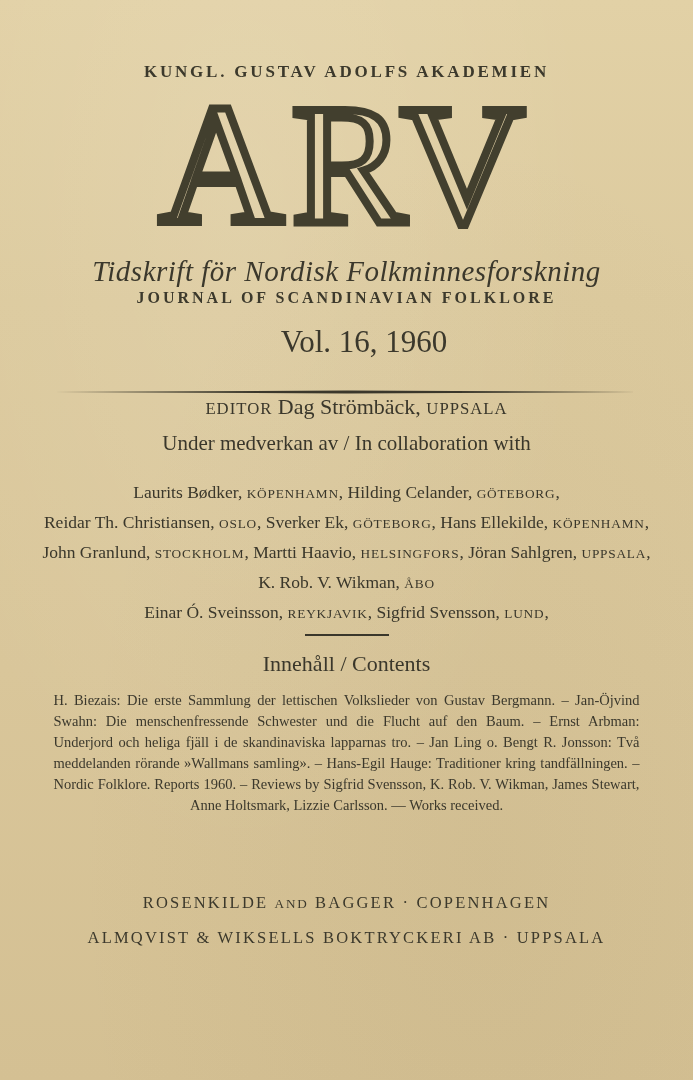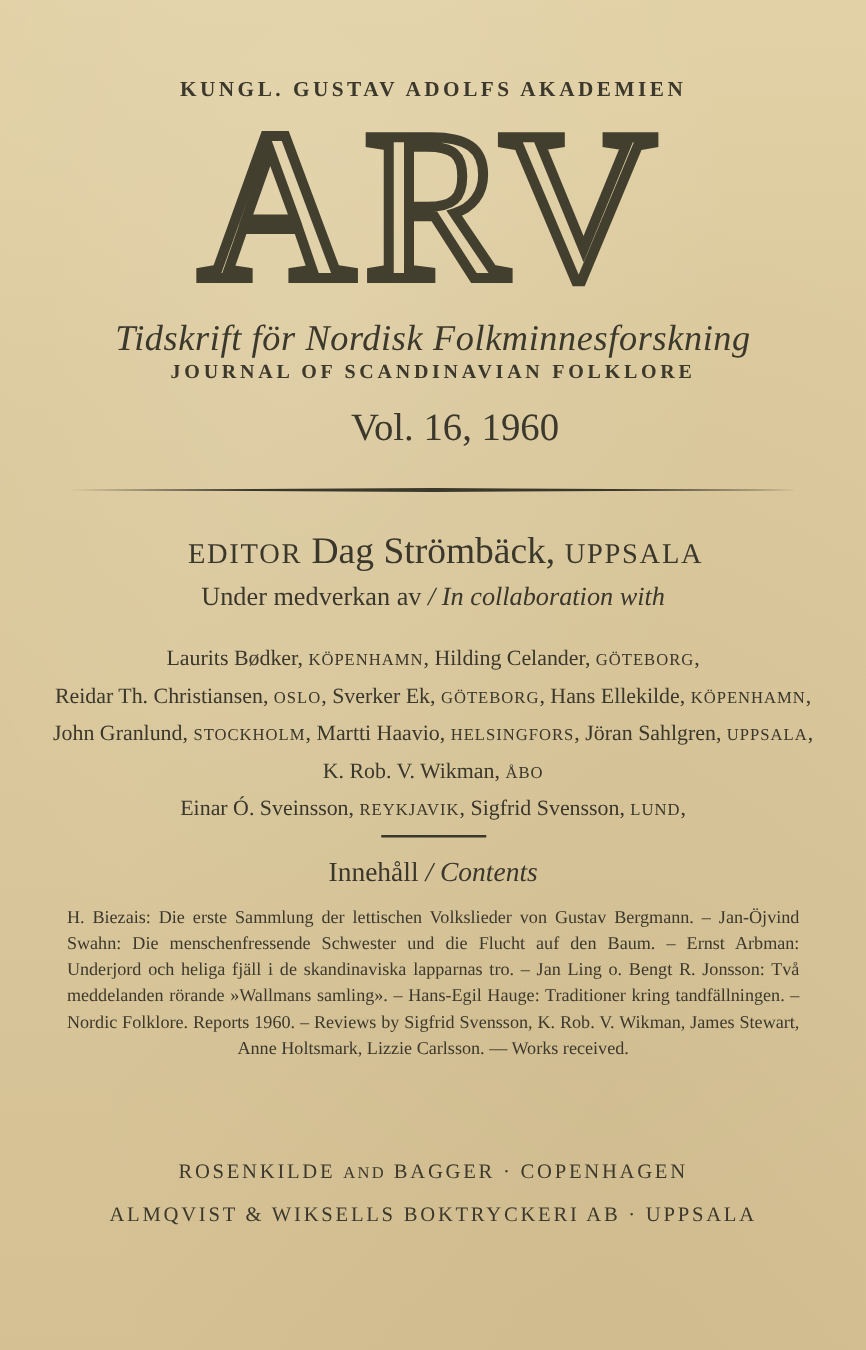--- a/index.html
+++ b/index.html
@@ -49,22 +49,21 @@
   }
   .volume {
     margin-top:16px;
     font-size:31px; line-height:36px;
     color:#3b382c;
     padding-left:35px;
   }
   .rule-main { display:block; margin:30px auto 0; }
   .rule-main polygon { fill:#3a372b; }
   .editor-line {
-    margin-top:34px;
-    font-size:30px; line-height:26px;
+    font-size:22px; line-height:26px;
     white-space:nowrap;
     padding-left:20px;
   }
   .collab-intro {
     margin-top:8px;
     font-size:21px; line-height:26px;
     white-space:nowrap;
   }
   .collab-block { margin-top:22px;text-align:center; }
   .collab-line {
@@ -91,21 +90,21 @@
   .publishers { margin-top:76px; }
   .pub-line {
     font-size:16.5px; line-height:22px;
     letter-spacing:2.2px;
     color:#3c392c;
     white-space:nowrap;
   }
   .pub-line + .pub-line { margin-top:12px; }
   
   .sg-rm { }
-  .sg-it { font-style:italic; }
+  .sg-it { }
   .sg-sc { font-size:0.76em; letter-spacing:0.06em; }
   .sg-and { font-size:0.8em; letter-spacing:0.14em; }
 </style>
 </head>
 <body>
 
 <div class="page">
 
   <div class="academy">KUNGL. GUSTAV ADOLFS AKADEMIEN</div>
 

